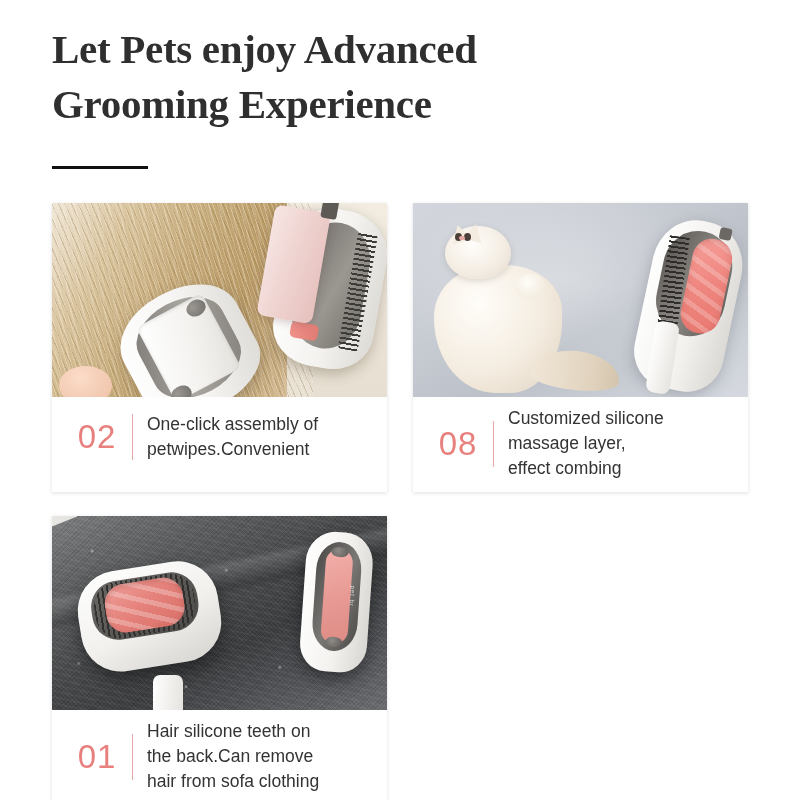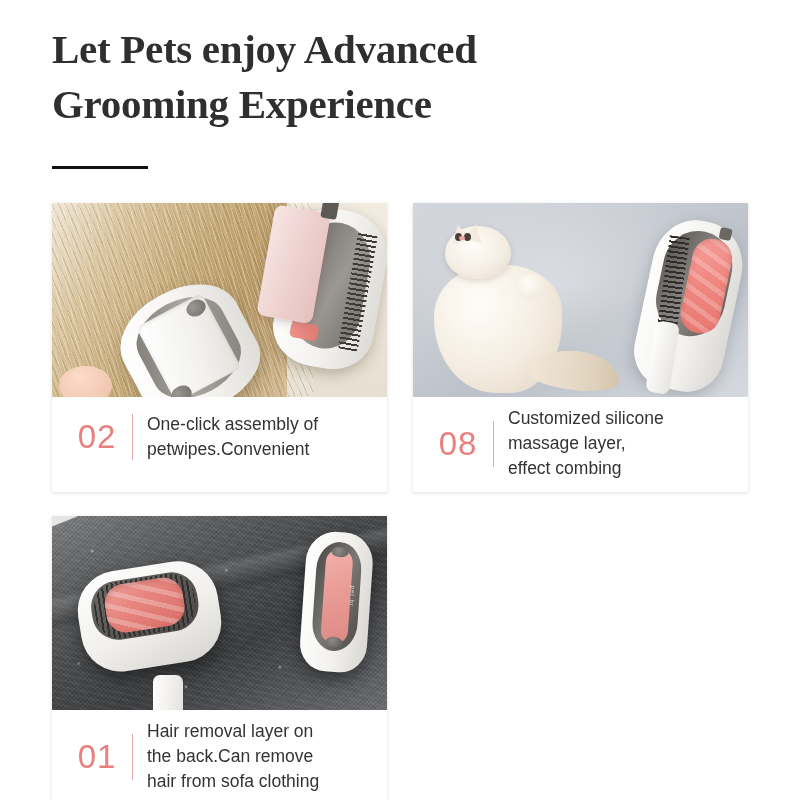--- a/index.html
+++ b/index.html
@@ -573,19 +573,19 @@
         <div class="brush4b-pad"></div>
         <div class="brush4b-brand">pet brush</div>
         <div class="brush4b-knob1"></div>
         <div class="brush4b-knob2"></div>
       </div>
       <div class="brush4b-handle" style="position:absolute;right:9%;bottom:-6%;width:9%;height:26%;"></div>
     </div>
     <div class="caption">
       <div class="cap-num">01</div>
       <div class="cap-sep"></div>
-      <div class="cap-text">Hair removal layer on
+      <div class="cap-text">Hair silicone teeth on
 the back.Can remove
 hair from sofa clothing</div>
     </div>
   </div>
 
 </div>
 
 </body></html>

